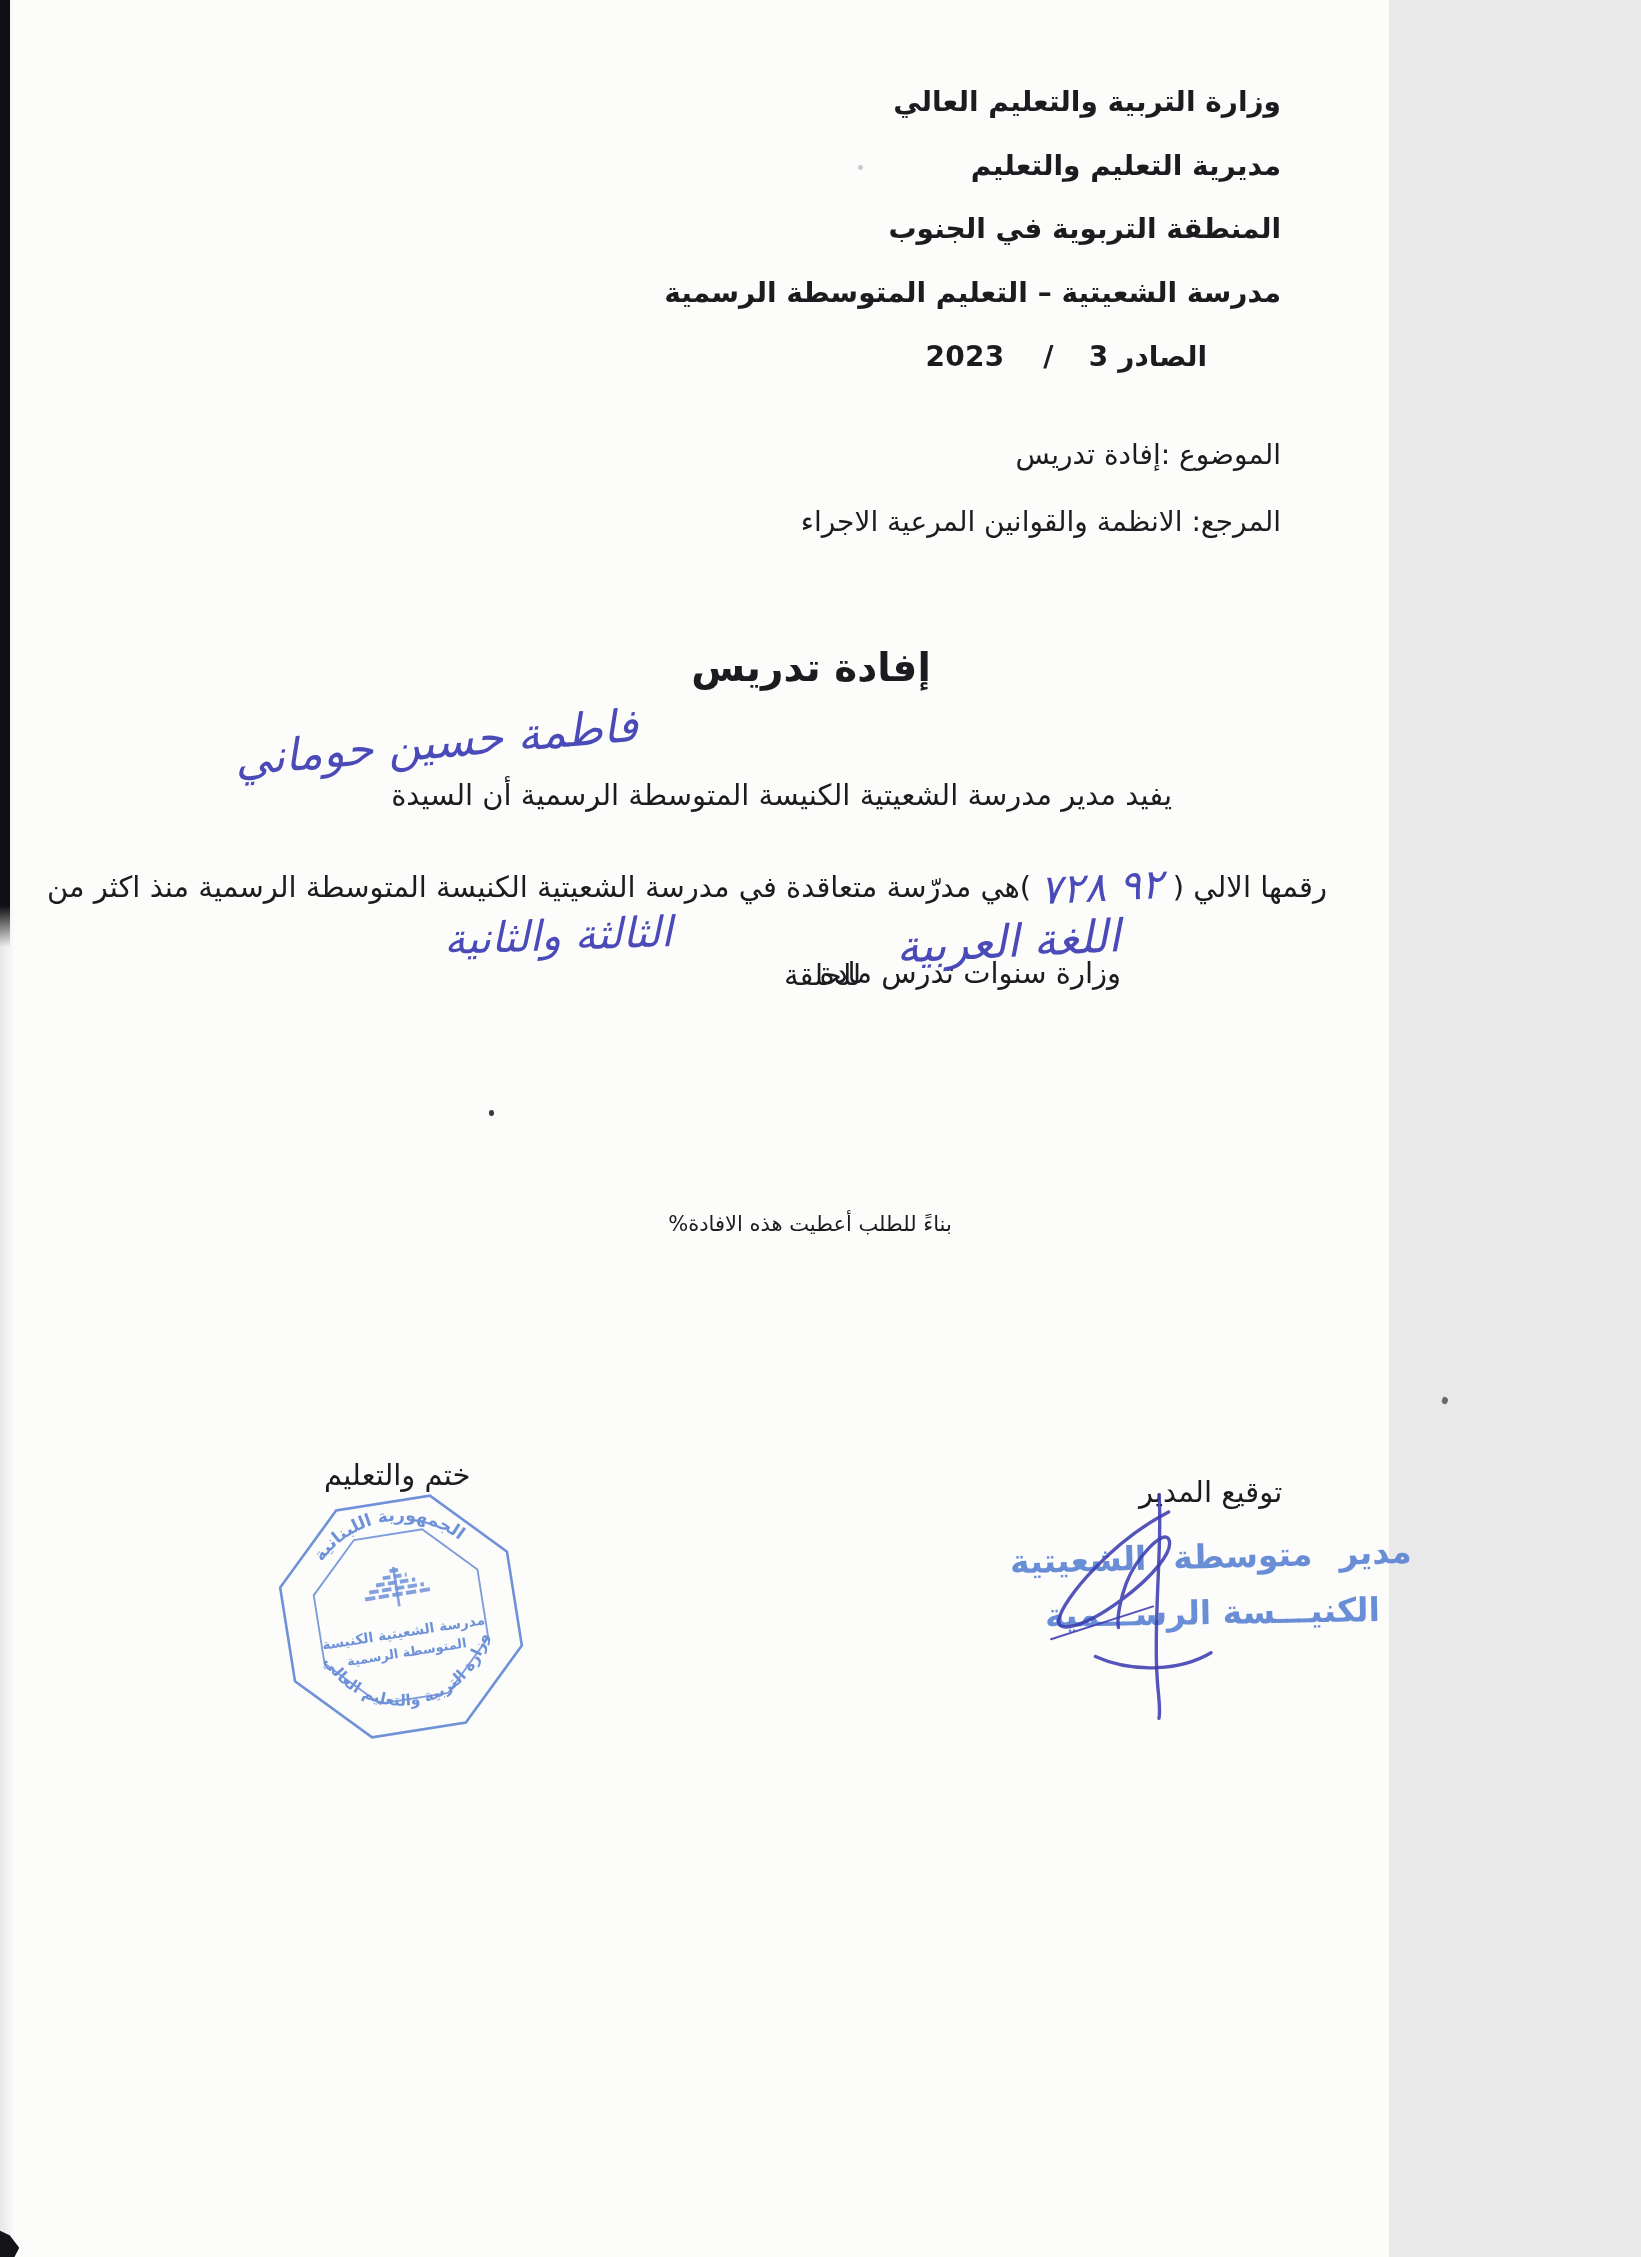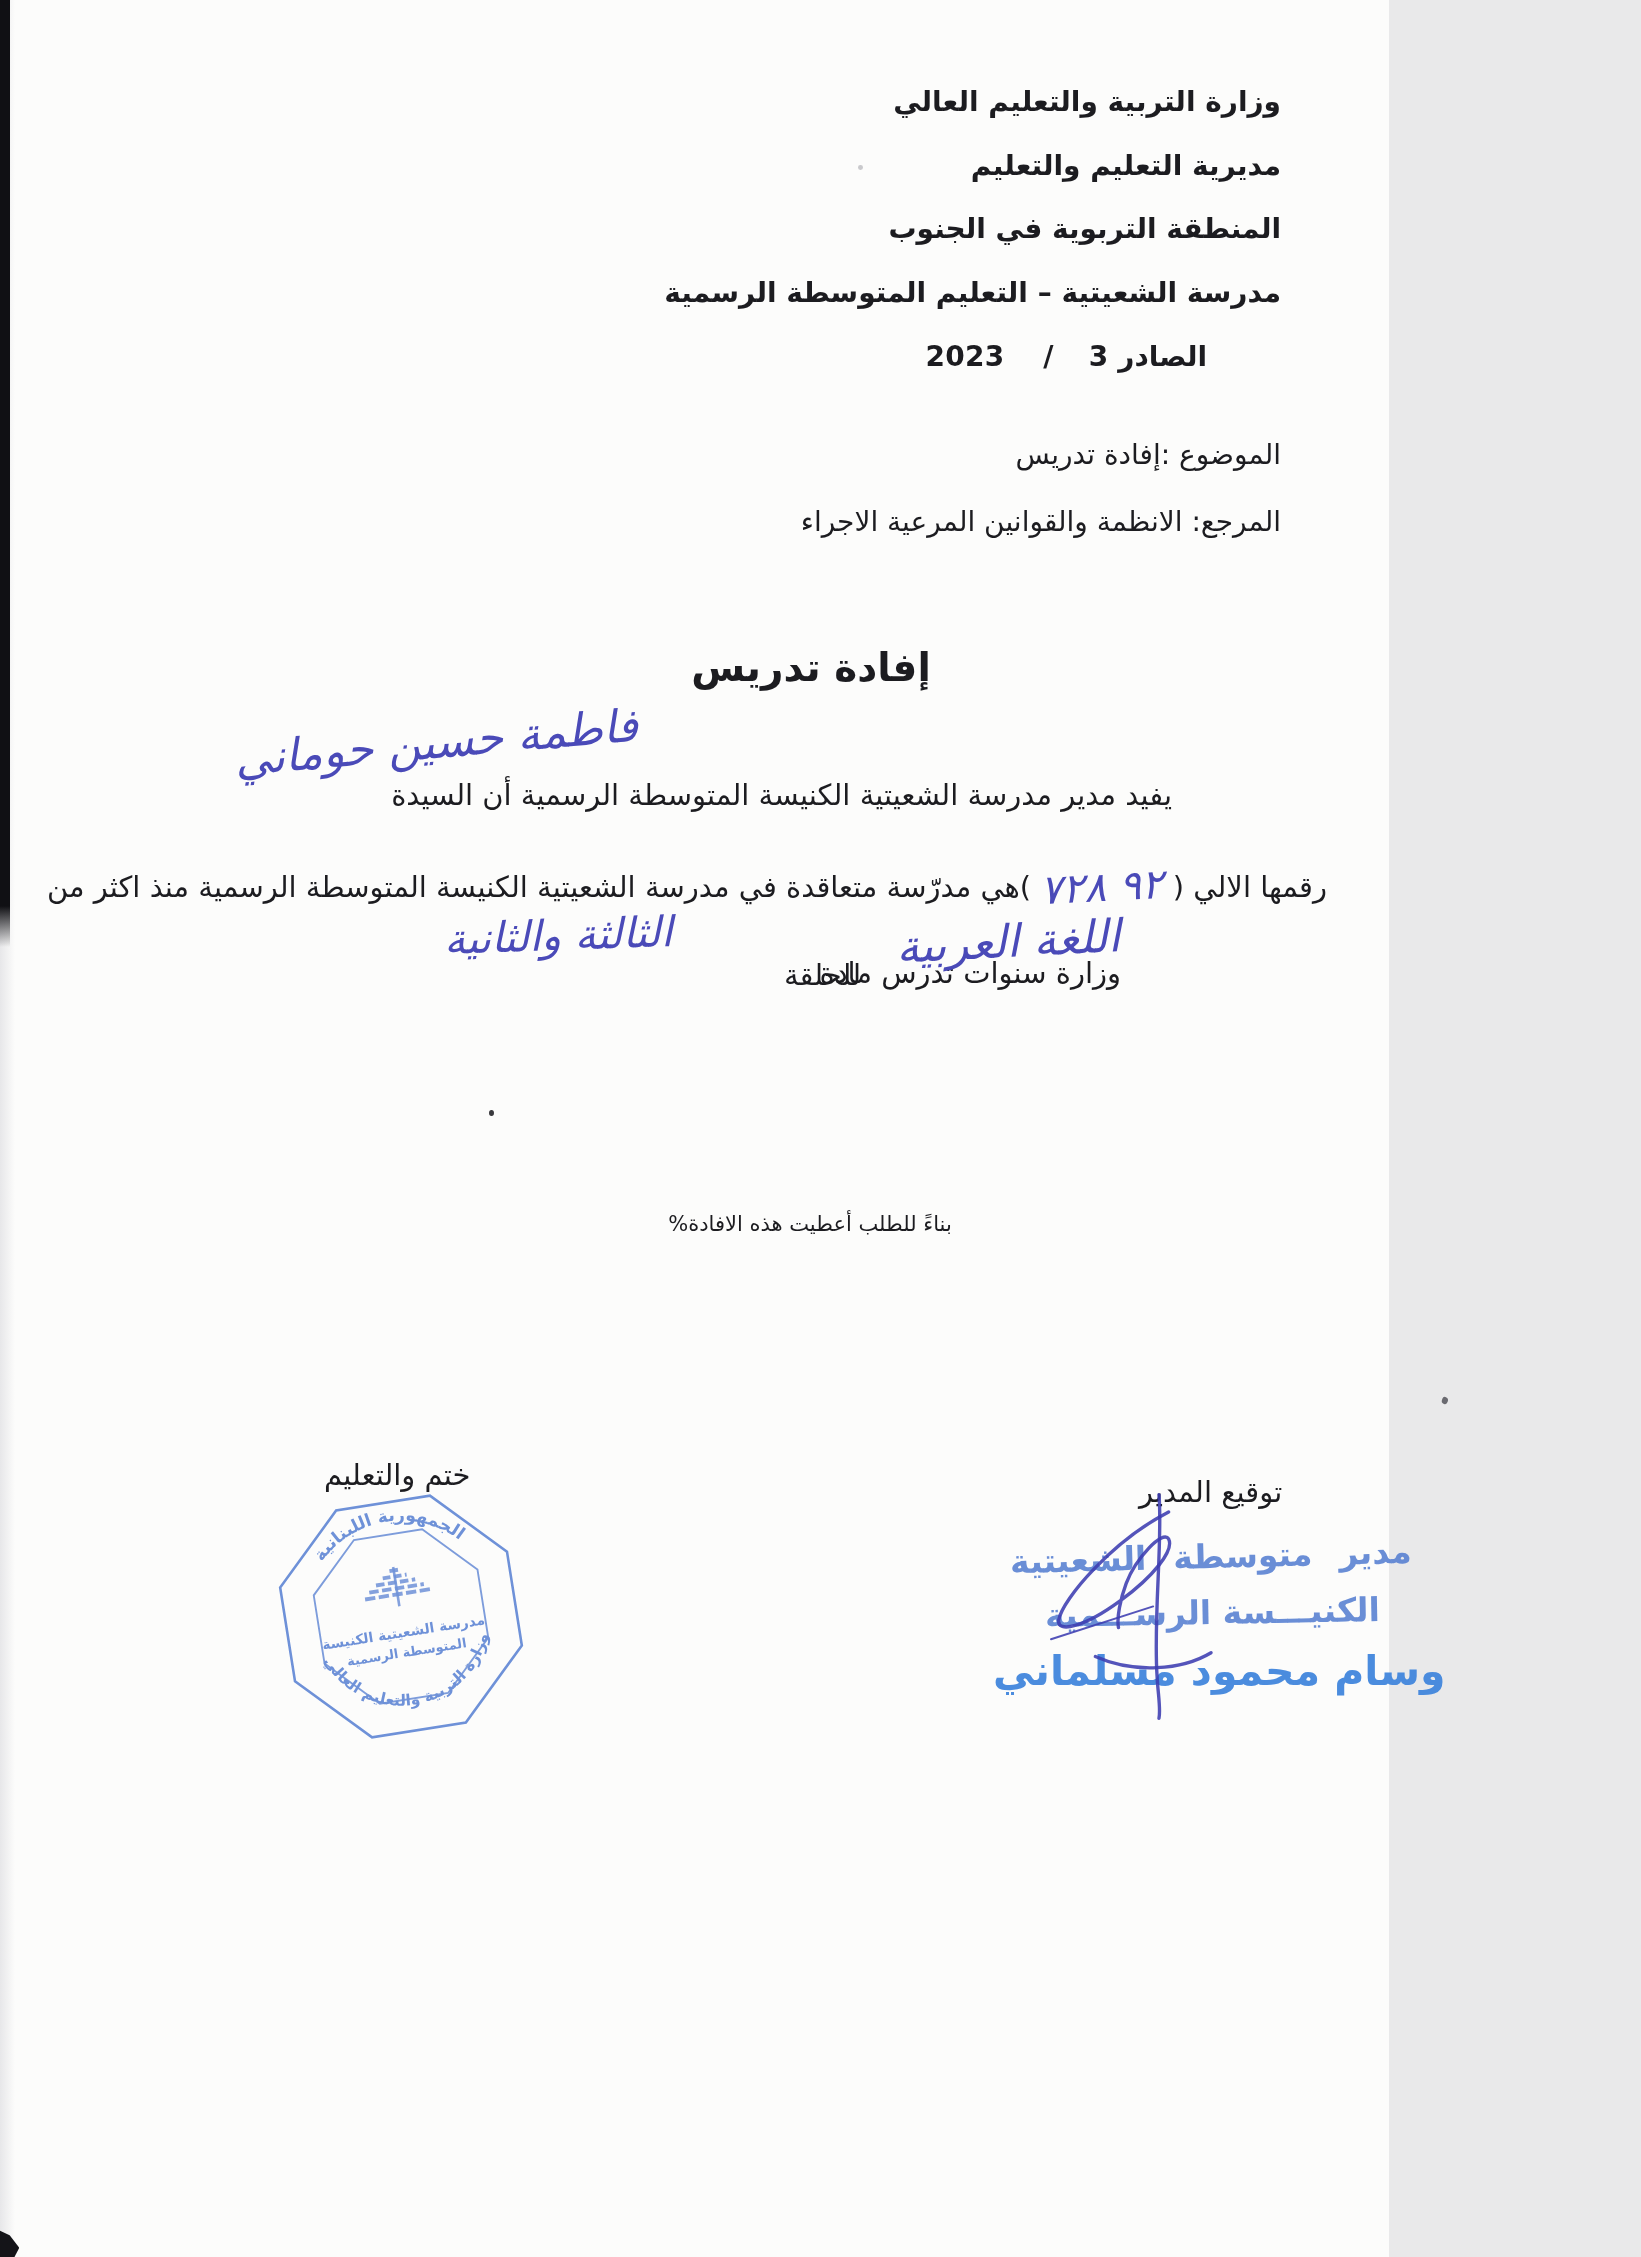--- a/index.html
+++ b/index.html
@@ -118,21 +118,20 @@
   <div class="abs rtl bodytxt" style="top:956px;right:268px">وزارة سنوات تدرس مادة</div>
   <div class="abs hw hw-subject">اللغة العربية</div>
   <div class="abs rtl bodytxt underline" style="top:958px;left:772px">للحلقة</div>
   <div class="abs hw hw-grades">الثالثة والثانية</div>
 
   <div class="abs rtl closing-line" style="top:1212px">بناءً للطلب أعطيت هذه الافادة%</div>
 
   <div class="abs rtl sig-label">توقيع المدير</div>
   <div class="stamp-text stamp-l1 rtl">مدير متوسطة الشعيتية</div>
   <div class="stamp-text stamp-l2 rtl">الكنيـــسة الرســـمية</div>
-  <div class="stamp-text stamp-l3 rtl">وسام محمود مسلماني</div>
   <svg class="sig-svg" viewBox="0 0 235 252" aria-hidden="true">
     <path d="M118,12 C122,60 112,140 116,200 C117,220 120,234 118,244"></path>
     <path d="M128,30 C70,60 18,120 14,142 C12,156 40,150 78,122 C112,97 134,70 128,58 C122,48 94,78 84,104 C78,120 74,140 76,150"></path>
     <path d="M6,162 L112,128" style="stroke-width:2"></path>
     <path d="M52,180 C92,198 142,194 172,176"></path>
   </svg>
 
   <div class="abs rtl seal-label">ختم والتعليم</div>
   <svg class="seal" viewBox="0 0 300 300" aria-hidden="true">
     <defs>

